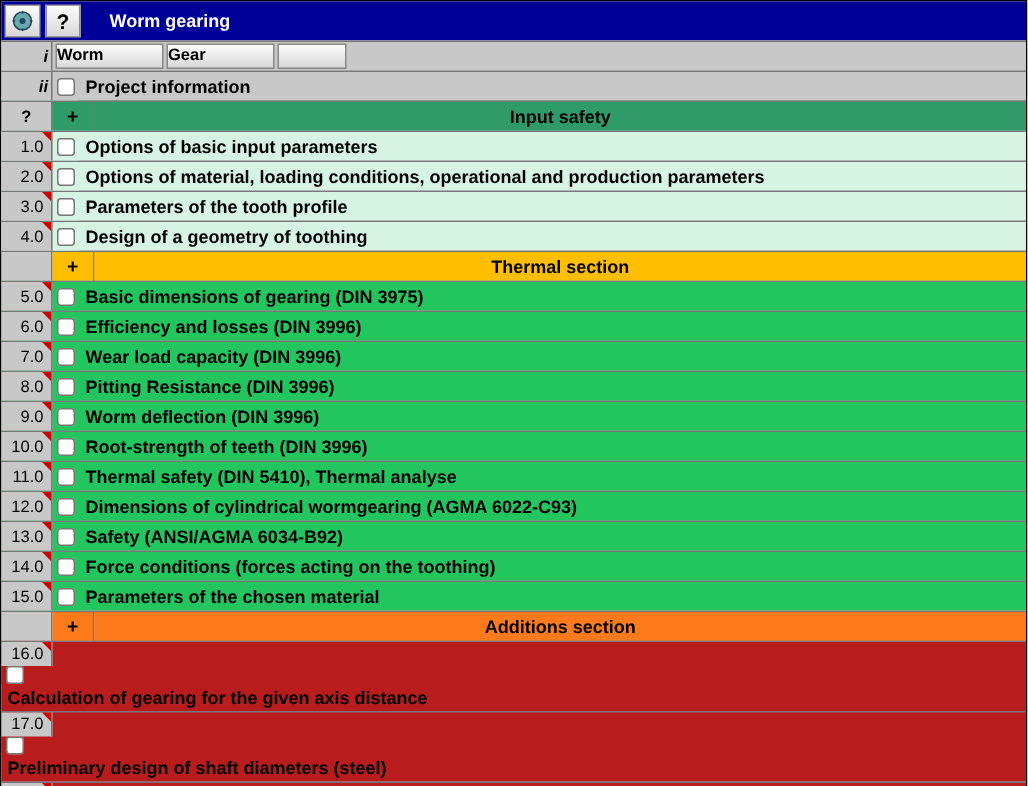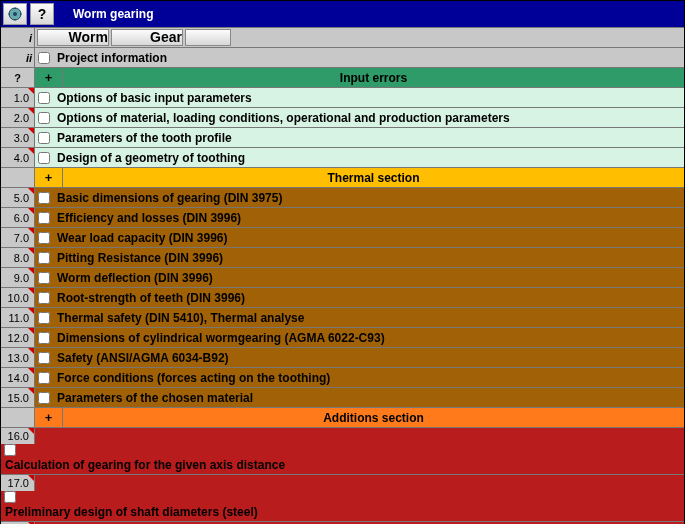--- a/index.html
+++ b/index.html
@@ -96,23 +96,23 @@
     display: flex;
     align-items: center;
     padding-right: 2px;
   }
   .right-btns .hdr-btn {
     border: 1px solid #888;
     background: linear-gradient(#fcfcfc,#d8d8d8);
     width: 72px;
     height: 17px;
     margin-left: 2px;
-    font-size: 14px;
-    font-weight: bold;
-    text-align: right;
+    font-size: 11px;
+    font-weight: bold;
+    text-align: left;
     line-height: 15px;
   }
   .right-btns .hdr-btn.empty { width: 46px; }
   .section-header {
     display:flex;
     border-top:1px solid #777;
     min-height:20px;
   }
   .sh-grey {
     width:34px; min-width:34px;
@@ -136,21 +136,21 @@
     display:flex; align-items:center; justify-content:center;
   }
   .input-hdr { background:#2e9b68; color:#000; }
   .input-hdr .sh-plus { background:#2e9b68; }
   .input-hdr .sh-title { background:#2e9b68; }
   .results-hdr .sh-plus { background:#ffbf00; }
   .results-hdr .sh-title { background:#ffbf00; }
   .additions-hdr .sh-plus { background:#ff7a1a; }
   .additions-hdr .sh-title { background:#ff7a1a; }
   .input-item { background:#d6f3e3; }
-  .results-item { background:#a16207; }
+  .results-item { background:#22c55e; }
   .additions-item { background:#b91c1c;flex-direction:column; }
   .data-row .rownum { font-style:normal; font-weight:normal; justify-content:flex-end; padding-right:5px;}
   .data-row .rowlabel { font-weight:bold; font-size:12px;}
   .qmark { font-weight:bold; color:#000; font-style:normal;}
 </style>
 </head>
 <body>
 
 <div class="container">
 
@@ -179,21 +179,21 @@
     <div class="rownum">ii</div>
     <div class="chkcell">
       <input type="checkbox" style="">
     </div>
     <div class="rowlabel">Project information</div>
   </div>
 
   <div class="section-header input-hdr">
     <div class="sh-grey qmark">?</div>
     <div class="sh-plus">+</div>
-    <div class="sh-title">Input errors</div>
+    <div class="sh-title">Input safety</div>
   </div>
   <div id="input-rows">
       <div class="row data-row input-item">
         <div class="rownum"><span class="corner"></span>1.0</div>
         <div class="chkcell">
           <input type="checkbox" style="">
         </div>
         <div class="rowlabel">Options of basic input parameters</div>
       </div>
       <div class="row data-row input-item">

